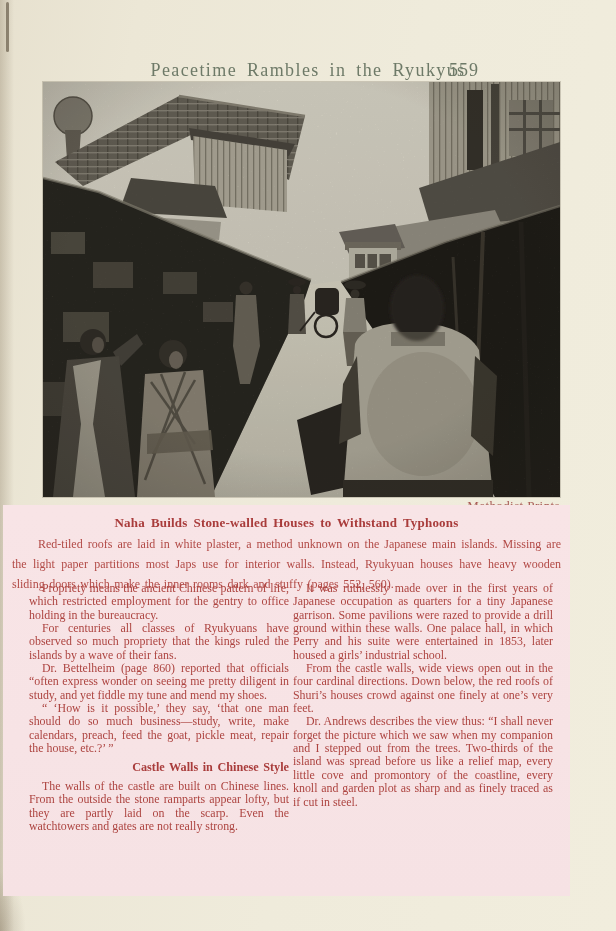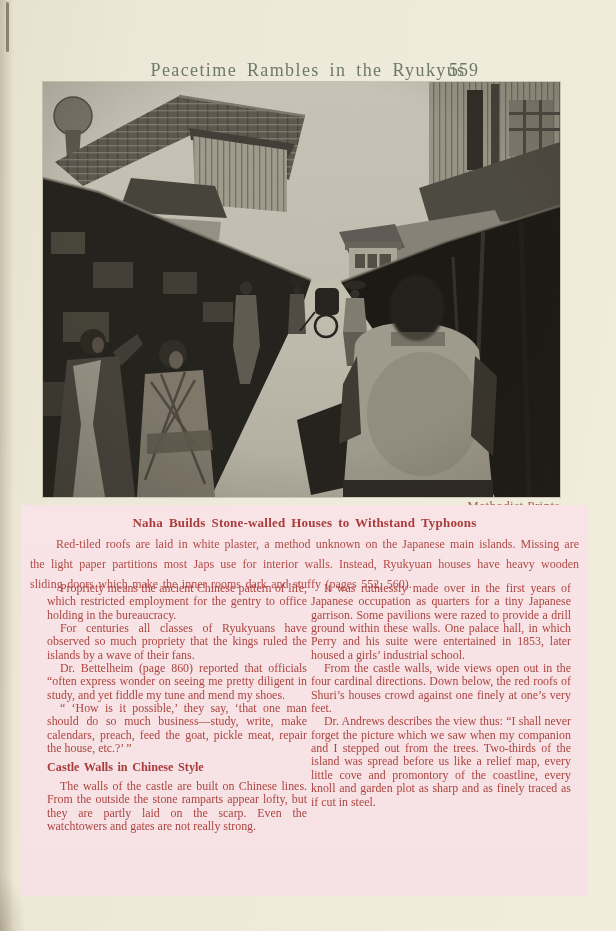--- a/index.html
+++ b/index.html
@@ -33,42 +33,42 @@
     box-shadow:0 0 0 1px rgba(90,82,66,.25);
     background:#d8d4c6;
   }
   .photo svg{display:block;width:100%;height:100%;}
   .credit{
     position:absolute;top:498px;left:430px;width:130px;text-align:right;
     font-size:13px;color:#a85a55;letter-spacing:.4px;
   }
   
   .panel{
-    position:absolute;left:21px;top:505px;width:567px;height:391px;
+    position:absolute;left:3px;top:505px;width:567px;height:391px;
     background:linear-gradient(180deg,#f8e4e6 0%,#f7e3e5 60%,#f6e2e4 100%);
   }
   .caption-title{
     position:absolute;top:10px;left:0;width:567px;text-align:center;
     font-weight:bold;font-size:13px;color:#a93c3b;word-spacing:2.5px;letter-spacing:.2px;
   }
   .caption-body{
     position:absolute;top:29px;left:9px;width:549px;
     font-size:12px;line-height:20px;text-align:justify;color:#b24a46;
     text-indent:26px;word-spacing:1.5px;
   }
   .col{
     position:absolute;top:77px;width:260px;
     font-size:11.9px;line-height:13.35px;text-align:justify;color:#ad4440;
   }
   .col-left{left:26px;}
   .col-right{left:290px;}
   .col p{margin:0;text-indent:13px;}
   .col p.noindent{text-indent:0;}
   .crosshead{
-    margin:6px 0 5px;text-align:left;font-weight:bold;font-size:12.2px;
+    margin:6px 0 5px;text-align:right;font-weight:bold;font-size:12.2px;
     color:#a93c3b;word-spacing:1.5px;
   }
 </style>
 </head>
 <body>
 
 <div class="page">
 
   <div class="gutter-shade"></div>
   <div class="gutter-line"></div>

